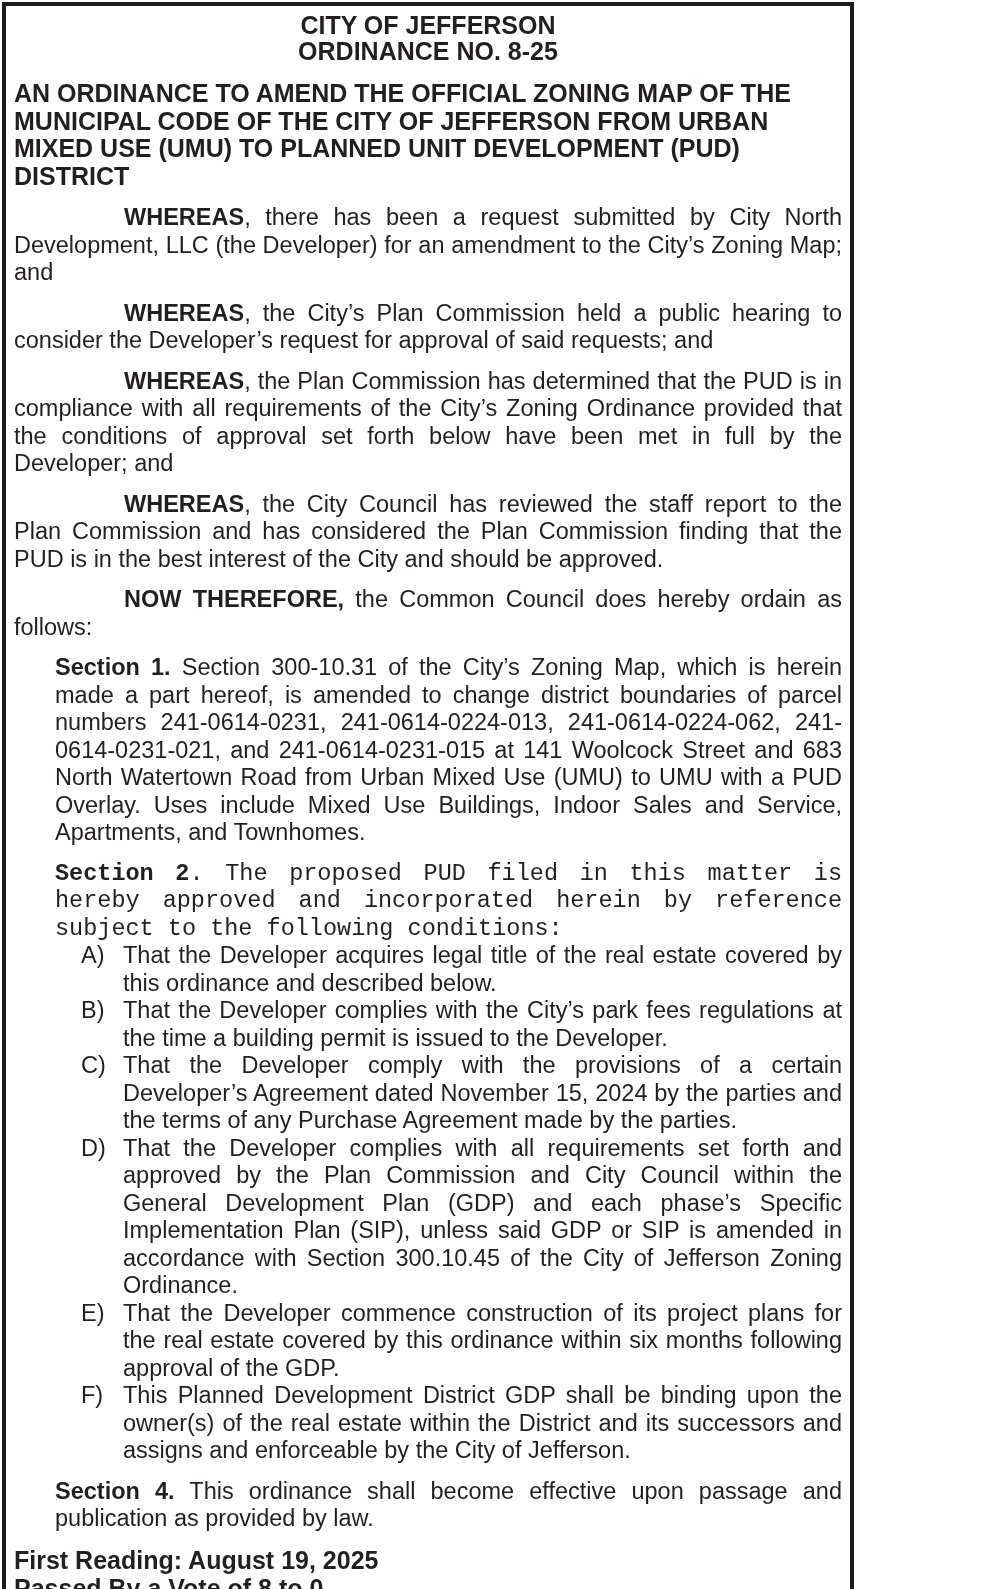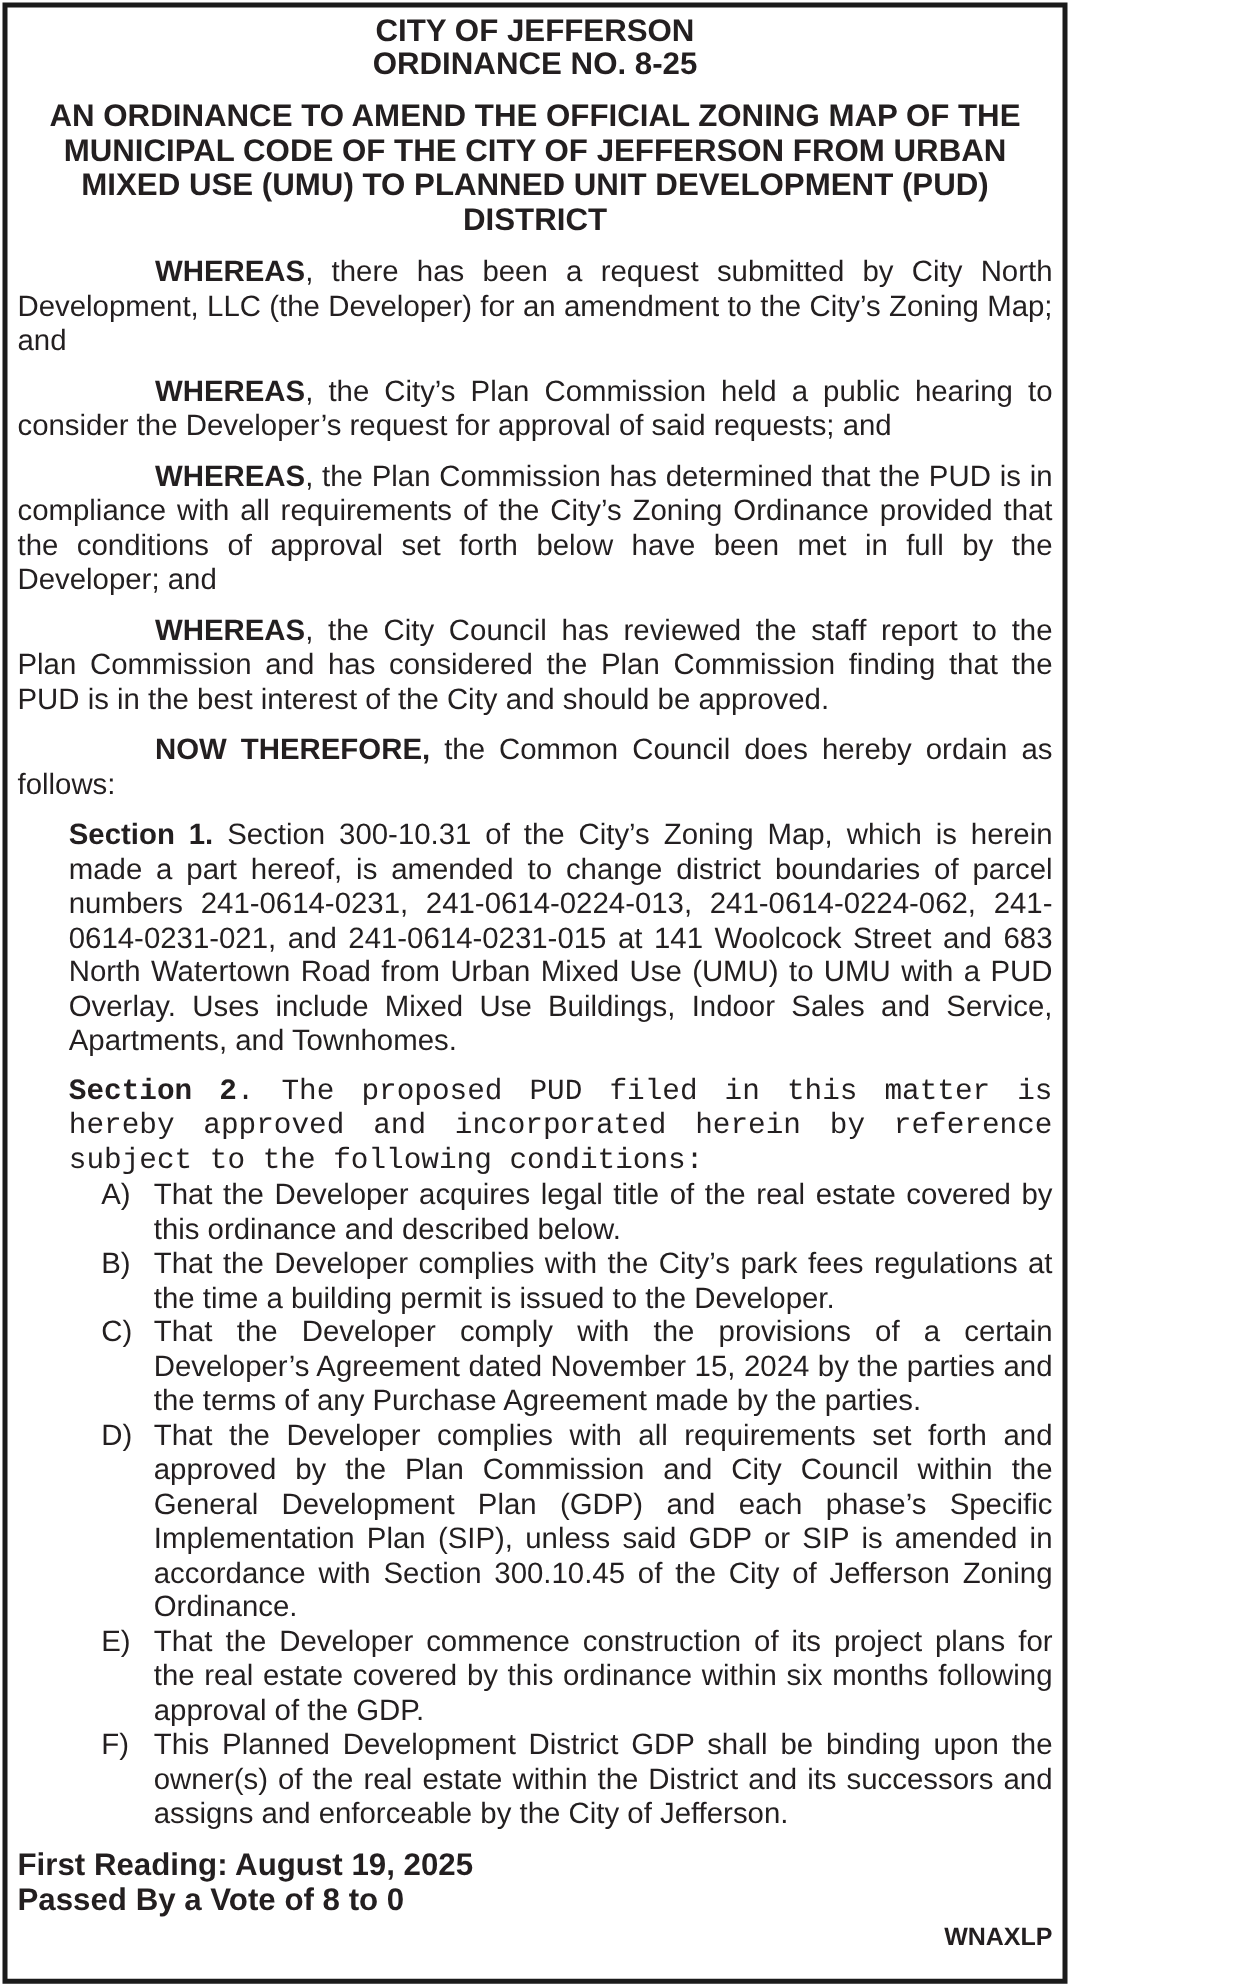--- a/index.html
+++ b/index.html
@@ -20,21 +20,20 @@
     position: relative;
   }
   .doc-title {
     text-align: center;
     font-weight: bold;
     font-size: 25px;
     line-height: 26px;
     margin: 2px 0 0 0;
   }
   .doc-subtitle {
-    text-align: center;
     font-weight: bold;
     font-size: 25px;
     line-height: 27.5px;
     max-width: 920px;
     margin: 16px auto 14px auto;
   }
   .para {
     font-size: 23.5px;
     line-height: 27.5px;
     text-align: justify;
@@ -107,20 +106,21 @@
   <ol class="conditions">
     <li><span class="cond-label">A)</span><span>That the Developer acquires legal title of the real estate covered by this ordinance and described below.</span></li>
     <li><span class="cond-label">B)</span><span>That the Developer complies with the City’s park fees regulations at the time a building permit is issued to the Developer.</span></li>
     <li><span class="cond-label">C)</span><span>That the Developer comply with the provisions of a certain Developer’s Agreement dated November 15, 2024 by the parties and the terms of any Purchase Agreement made by the parties.</span></li>
     <li><span class="cond-label">D)</span><span>That the Developer complies with all requirements set forth and approved by the Plan Commission and City Council within the General Development Plan (GDP) and each phase’s Specific Implementation Plan (SIP), unless said GDP or SIP is amended in accordance with Section 300.10.45 of the City of Jefferson Zoning Ordinance.</span></li>
     <li><span class="cond-label">E)</span><span>That the Developer commence construction of its project plans for the real estate covered by this ordinance within six months following approval of the GDP.</span></li>
     <li><span class="cond-label">F)</span><span>This Planned Development District GDP shall be binding upon the owner(s) of the real estate within the District and its successors and assigns and enforceable by the City of Jefferson.</span></li>
   </ol>
 
 
+  <p class="para section-para"><span class="lead">Section 4.</span><span> This ordinance shall become effective upon passage and publication as provided by law.</span></p>
 
   <div class="footer-block">
     <div>First Reading: August 19, 2025</div>
     <div>Passed By a Vote of 8 to 0</div>
   </div>
 
   <div class="legal-mark">WNAXLP</div>
 
 </div>
 

